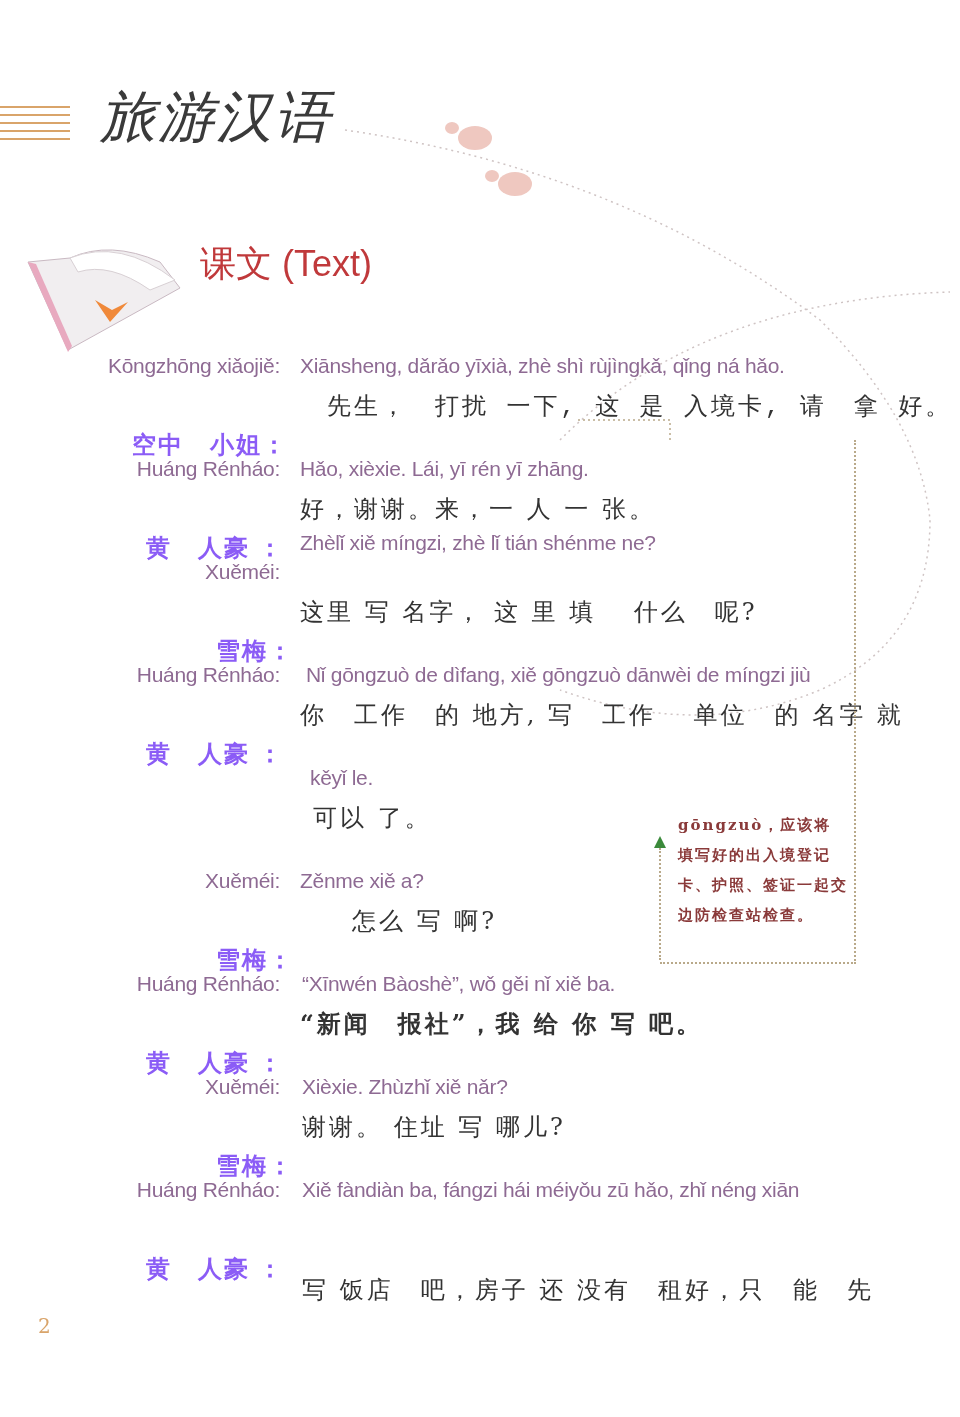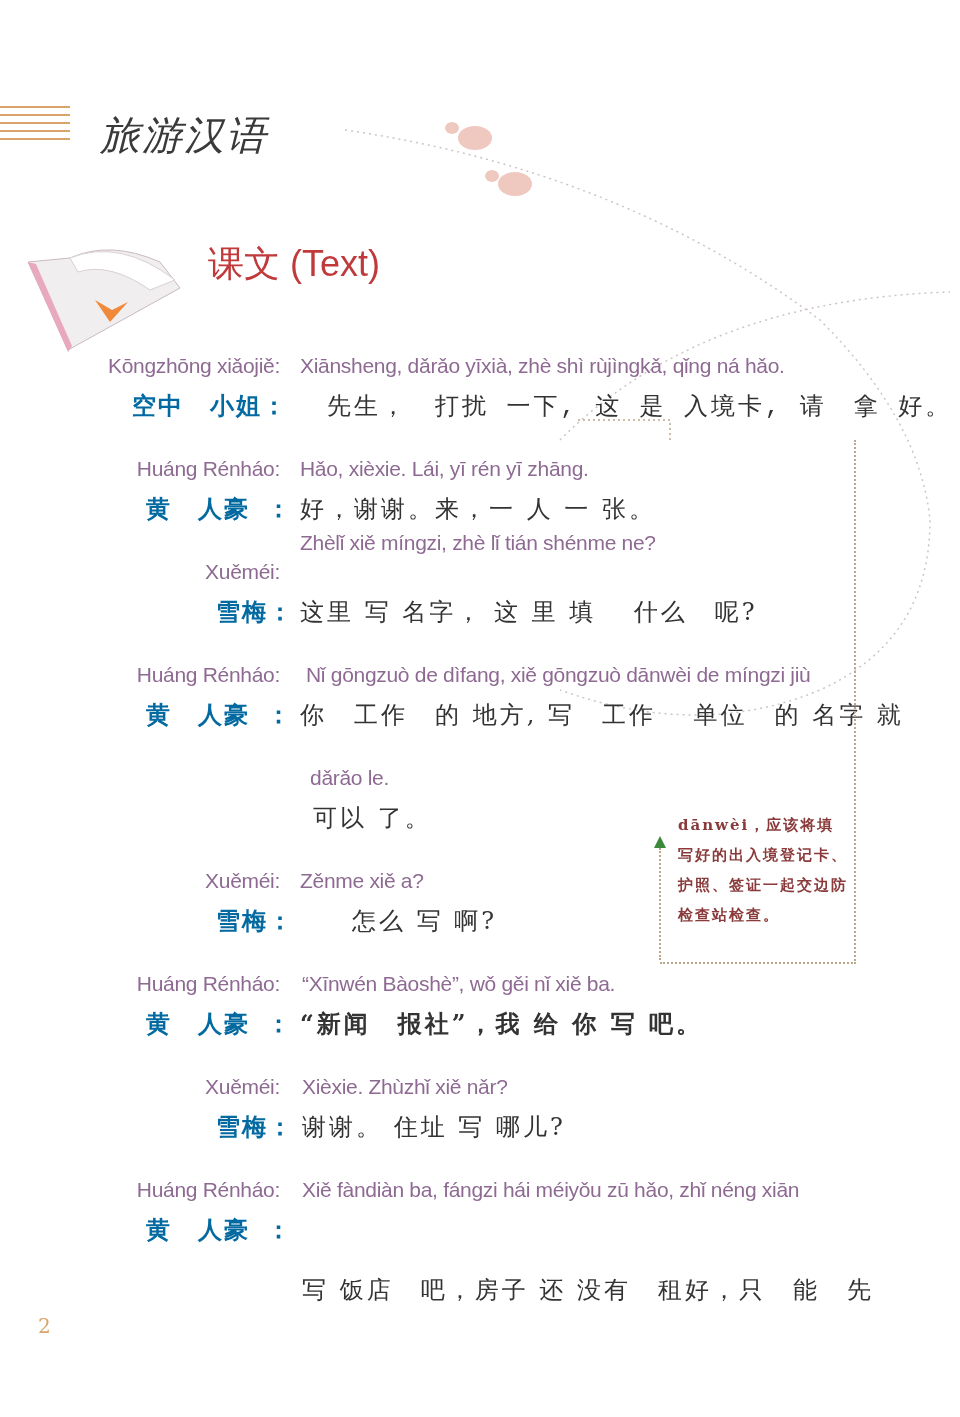--- a/index.html
+++ b/index.html
@@ -4,38 +4,38 @@
 <style>
   html, body { margin: 0; padding: 0; }
   body {
     width: 960px; height: 1417px; background: #ffffff; position: relative; overflow: hidden;
     font-family: "DejaVu Sans", sans-serif;
   }
   .abs { position: absolute; }
   .stripes { left: 0; top: 106px; width: 70px; height: 40px; }
   .stripes div { height: 2px; background: #d9a46a; margin-bottom: 6px; }
   .book-title {
-    left: 100px; top: 108px; font-size: 40px; color: #3a3a3a;
+    left: 100px; top: 80px; font-size: 56px; color: #3a3a3a;
     font-family: "DejaVu Sans", sans-serif; font-style: italic; letter-spacing: 2px; font-weight: 300;
   }
   .section-title {
-    left: 208px; top: 240px; font-size: 36px; color: #c0393b;
+    left: 200px; top: 240px; font-size: 36px; color: #c0393b;
     font-family: "Liberation Sans", sans-serif;
   }
   .deco-svg { left: 0; top: 0; width: 960px; height: 1417px; pointer-events: none; }
   .py {
     position: absolute; font-family: "Liberation Sans", sans-serif; font-size: 21px; color: #8e6a93;
     white-space: nowrap; letter-spacing: -0.3px;
   }
   .py.spk { text-align: left; }
   .cn {
     position: absolute; font-family: "DejaVu Serif", serif; font-size: 24px; color: #333;
     white-space: nowrap; letter-spacing: 3px;
   }
-  .cn.spk { color: #0369a1; font-family: Liberation Mono, monospace; font-weight: bold; letter-spacing: 2px; }
+  .cn.spk { color: #8b5cf6; font-family: Liberation Serif, serif; font-weight: bold; letter-spacing: 2px; margin-top: 39px; }
   .note {
     left: 678px; top: 810px; width: 170px; font-size: 15px; line-height: 30px; color: #8a3a3a;
     font-family: "DejaVu Serif", serif; font-weight: bold; letter-spacing: 2px;
   }
   .note-box {
     left: 660px; top: 440px; width: 194px; height: 522px;
     border-right: 2px dotted #b9a98a; border-bottom: 2px dotted #b9a98a;
   }
   .note-arrow {
     left: 654px; top: 836px; width: 0; height: 0;
@@ -88,21 +88,21 @@
 <div class="py spk" style="right:680px; top:560px;">Xuěméi:</div>
 <div class="py" style="left:300px; top:531px;">Zhèlǐ  xiě míngzi,  zhè lǐ  tián  shénme ne?</div>
 <div class="cn spk" style="left:216px; top:596px;">雪梅：</div>
 <div class="cn" style="left:300px; top:596px;">这里 写 名字，  这 里 填　 什么　呢?</div>
 
 <div class="py spk" style="right:680px; top:663px;">Huáng Rénháo:</div>
 <div class="py" style="left:306px; top:663px;">Nǐ gōngzuò de dìfang, xiě gōngzuò dānwèi de míngzi jiù</div>
 <div class="cn spk" style="left:146px; top:699px;">黄　人豪 ：</div>
 <div class="cn" style="left:300px; top:699px;">你　工作　的 地方, 写　工作　 单位　的 名字 就</div>
 
-<div class="py" style="left:310px; top:766px;">dǎrǎo  le.</div>
+<div class="py" style="left:310px; top:766px;">kěyǐ  le.</div>
 <div class="cn" style="left:302px; top:802px;margin-left:11px;">可以 了。</div>
 
 <div class="py spk" style="right:680px; top:869px;">Xuěméi:</div>
 <div class="py" style="left:300px; top:869px;">Zěnme xiě  a?</div>
 <div class="cn spk" style="left:216px; top:905px;">雪梅：</div>
 <div class="cn" style="left:308px; top:905px;margin-left:44px;">怎么 写 啊?</div>
 
 <div class="py spk" style="right:680px; top:972px;">Huáng Rénháo:</div>
 <div class="py" style="left:302px; top:972px;">“Xīnwén Bàoshè”, wǒ  gěi  nǐ xiě  ba.</div>
 <div class="cn spk" style="left:146px; top:1008px;">黄　人豪 ：</div>
@@ -114,15 +114,15 @@
 <div class="cn" style="left:302px; top:1111px;">谢谢。 住址 写 哪儿?</div>
 
 <div class="py spk" style="right:680px; top:1178px;">Huáng Rénháo:</div>
 <div class="py" style="left:302px; top:1178px;">Xiě fàndiàn ba,   fángzi hái méiyǒu zū hǎo,  zhǐ néng xiān</div>
 <div class="cn spk" style="left:146px; top:1214px;">黄　人豪 ：</div>
 <div class="cn" style="left:302px; top:1274px;text-align:center;">写 饭店　吧，房子 还 没有　租好，只　能　先</div>
 
 <div class="abs note-box"></div>
 <div class="abs note-arrow"></div>
 <div class="abs note-arrow-line"></div>
-<div class="abs note">dānwèi，应该将填写好的出入境登记卡、护照、签证一起交边防检查站检查。</div>
+<div class="abs note">gōngzuò，应该将填写好的出入境登记卡、护照、签证一起交边防检查站检查。</div>
 
 <div class="abs page-num">2</div>
 
 </body></html>

